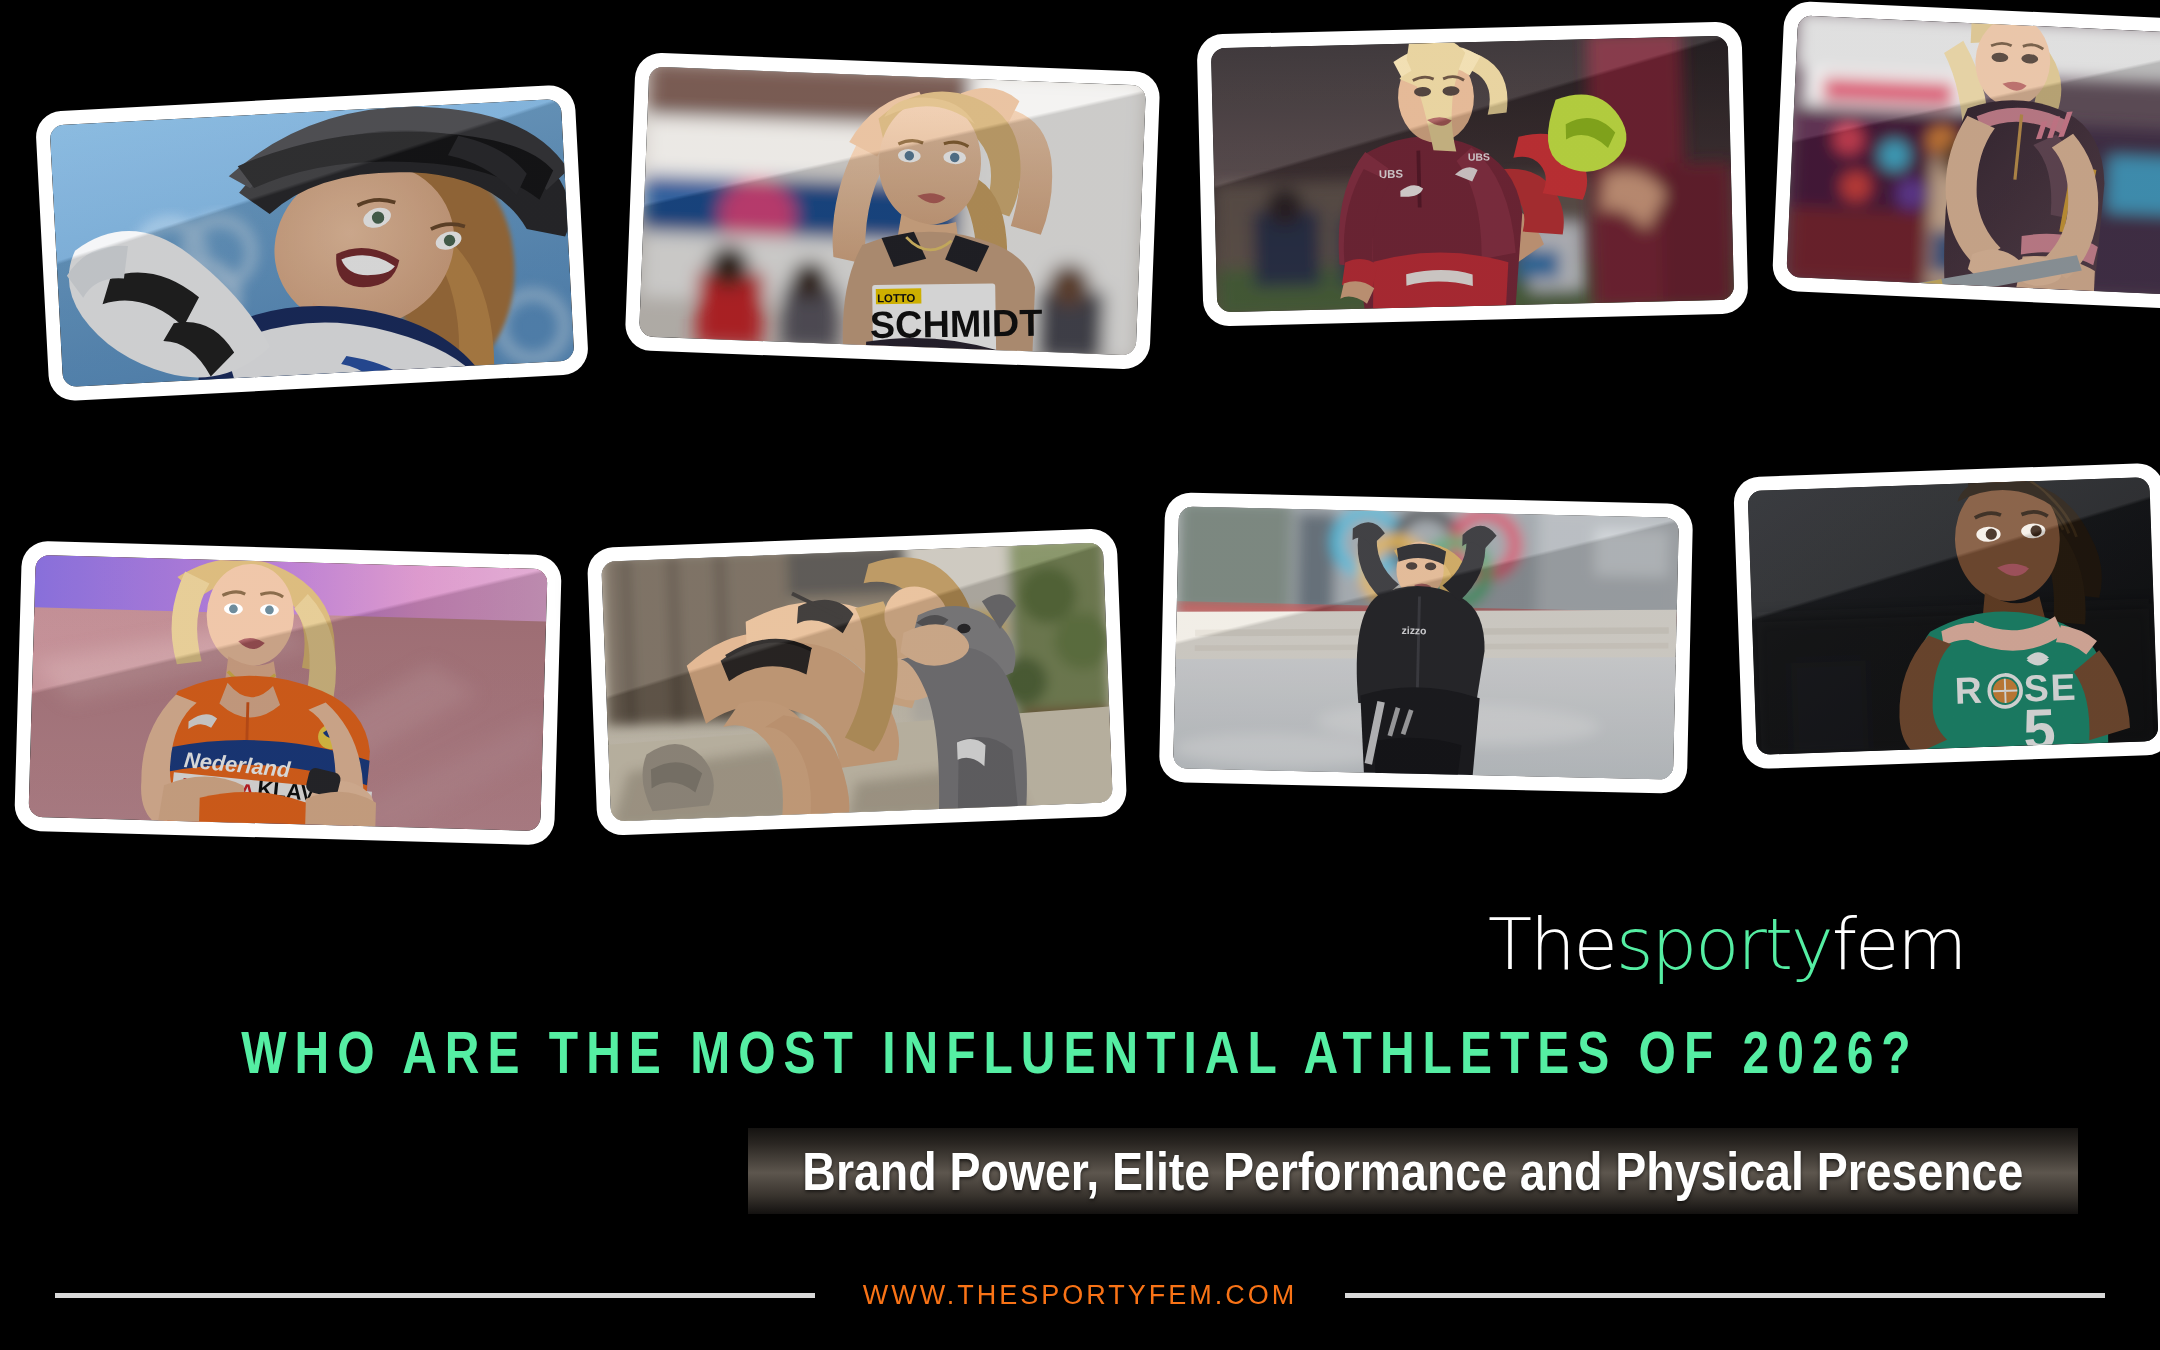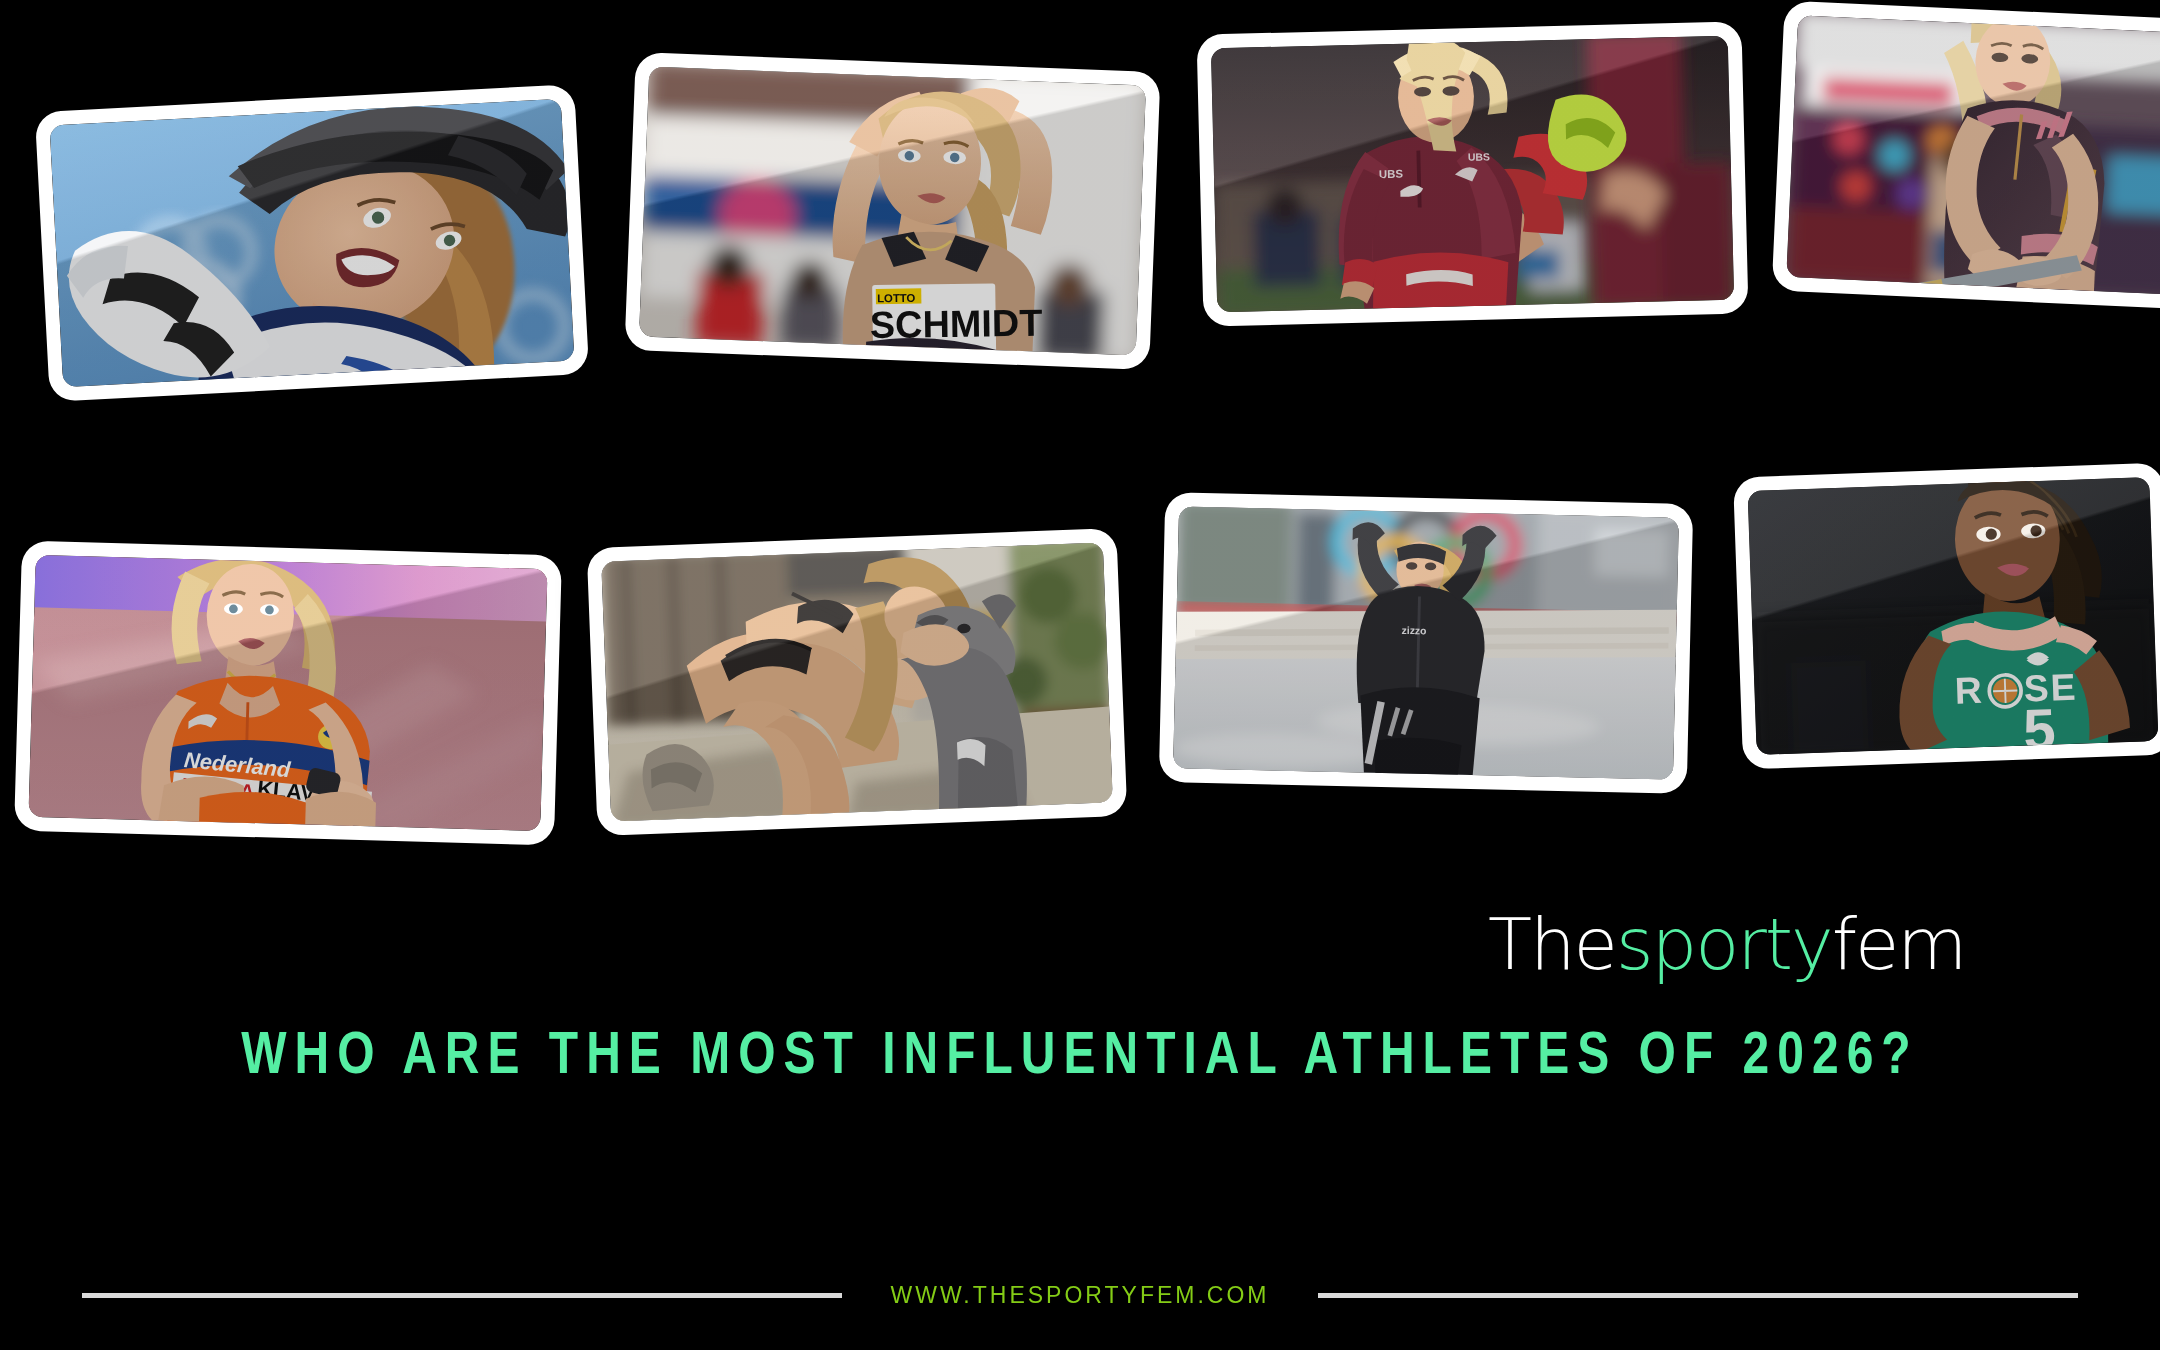--- a/index.html
+++ b/index.html
@@ -102,22 +102,22 @@
     position: absolute;
     left: 0; right: 0; top: 1272px;
     height: 46px;
     display: flex; align-items: center; justify-content: center;
     gap: 48px;
   }
   .rule { height: 5px; background: #d9d9d9; }
   #rule-left  { width: 760px; }
   #rule-right { width: 760px; }
   #footer-url {
-    color: #84cc16;
-    font-size: 23px;
+    color: #f97316;
+    font-size: 27px;
     letter-spacing: 3px;
     white-space: nowrap;
     font-family: "Liberation Sans", sans-serif;
   }
 </style>
 </head>
 <body>
 
 <div id="poster">
 
@@ -677,20 +677,23 @@
       <div class="sheen"></div>
     </div>
   </div>
 
   <div id="logo">
     <span class="w">The</span><span class="g">sporty</span><span class="w">fem</span>
   </div>
 
   <div id="headline">WHO ARE THE MOST INFLUENTIAL ATHLETES OF 2026?</div>
 
+  <div id="subtitle-bar">
+    <div id="subtitle-text">Brand Power, Elite Performance and Physical Presence</div>
+  </div>
 
   <div id="footer">
     <div class="rule" id="rule-left"></div>
     <div id="footer-url">WWW.THESPORTYFEM.COM</div>
     <div class="rule" id="rule-right"></div>
   </div>
 
 </div>
 
 </body></html>

